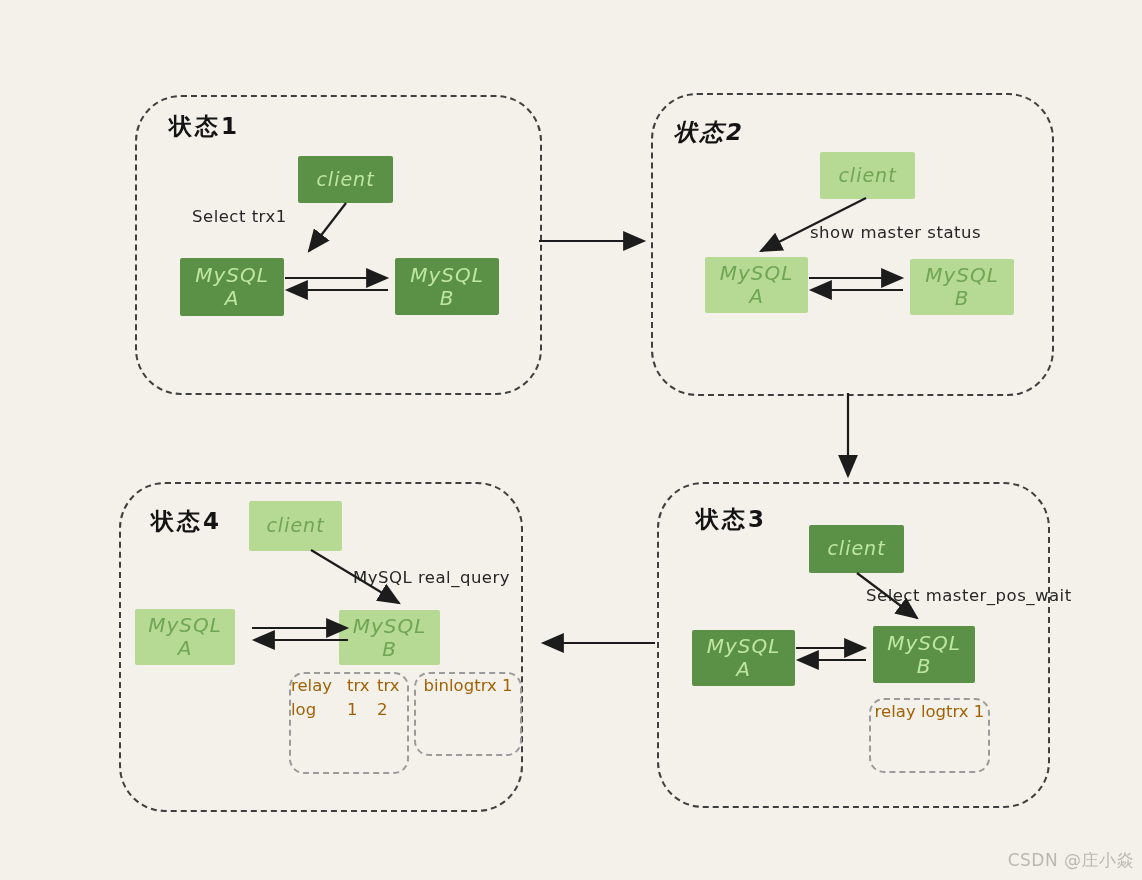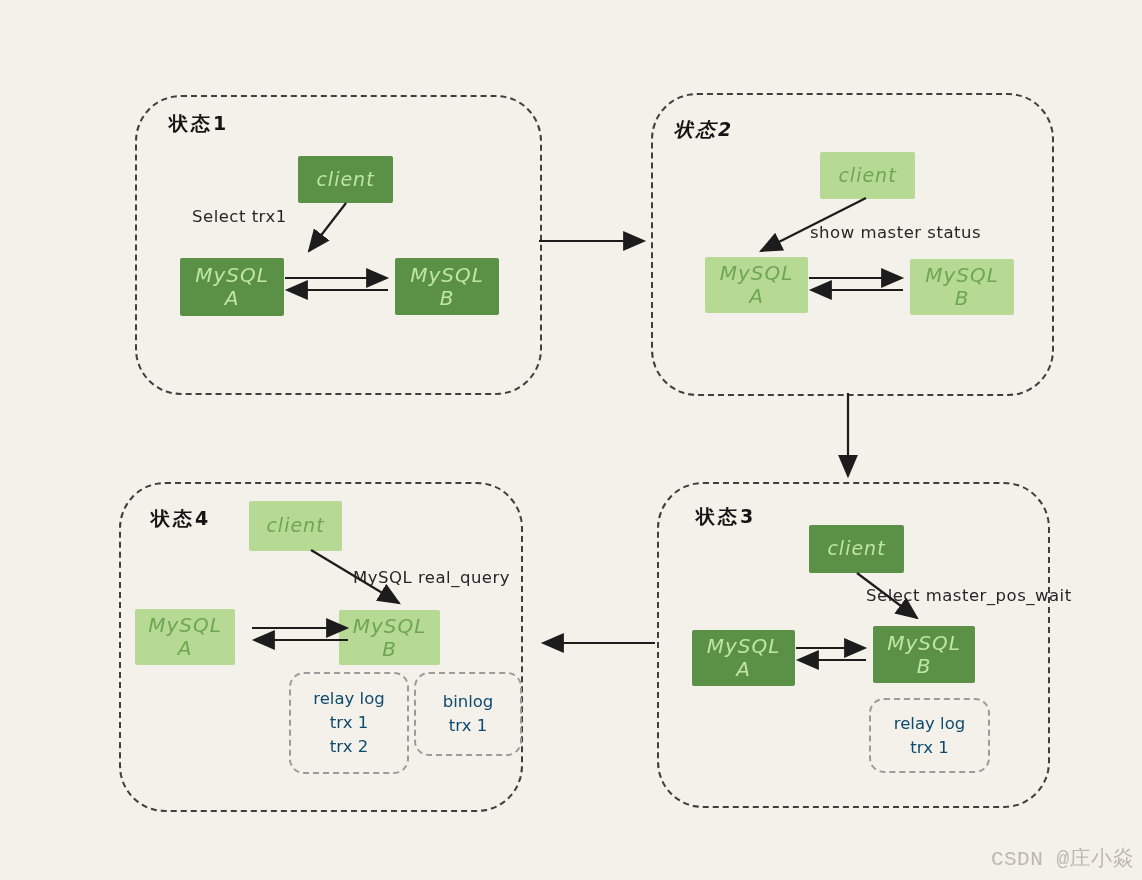--- a/index.html
+++ b/index.html
@@ -1,37 +1,37 @@
 <!DOCTYPE html>
 <html><head>
 <meta charset="utf-8">
 <style>
   html,body{margin:0;padding:0;}
   body{background:#f3f1ea;font-family:"DejaVu Sans",sans-serif;}
   .canvas{position:relative;width:1142px;height:880px;background:#f3f1ea;overflow:hidden;}
 
   .state{position:absolute;border:2.4px dashed #3f3f3f;border-radius:46px;}
-  .state-label{position:absolute;font-size:19px;font-weight:700;color:#141414;letter-spacing:3px;white-space:nowrap;}
+  .state-label{position:absolute;font-size:23px;font-weight:700;color:#141414;letter-spacing:3px;white-space:nowrap;}
 
   .gbox{position:absolute;border-radius:2px;display:flex;flex-direction:column;align-items:center;justify-content:center;
         font-style:italic;letter-spacing:1px;line-height:1.15;}
   .gbox.dark{background:#5a9147;color:#bfe6a2;}
   .gbox.light{background:#b6d994;color:#6fa653;}
   .gbox .title{font-size:20px;}
   .gbox .letter{font-size:20px;}
   .client{font-size:19px;}
 
   .action{position:absolute;font-size:16.5px;color:#262626;white-space:nowrap;letter-spacing:0.5px;}
 
-  .logbox{position:absolute;border:2px dashed #9b9b9b;border-radius:15px;display:flex;flex-direction:column;
-          align-items:center;justify-content:center;color:#0c4a6e;font-size:16.5px;line-height:1.45;}
+  .logbox{position:absolute;border:2px dashed #9b9b9b;border-radius:15px;display:flex;flex-direction:row;
+          justify-content:center;color:#a16207;font-size:16.5px;line-height:1.45;}
 
   .overlay{position:absolute;left:0;top:0;pointer-events:none;}
 
-  .watermark{position:absolute;right:8px;bottom:8px;font-size:21px;color:#bcb8ae;letter-spacing:0.5px;font-family:Liberation Mono, monospace;}
+  .watermark{position:absolute;right:8px;bottom:8px;font-size:17px;color:#bcb8ae;letter-spacing:0.5px;}
 </style>
 </head>
 <body>
 
 <div class="canvas">
 
   <div class="state" style="left:135px;top:95px;width:403px;height:296px;">
     <div class="state-label" style="left:32px;top:14px;">状态1</div>
     <div class="gbox dark client" style="left:161px;top:59px;width:95px;height:47px;">
       <span>client</span>

